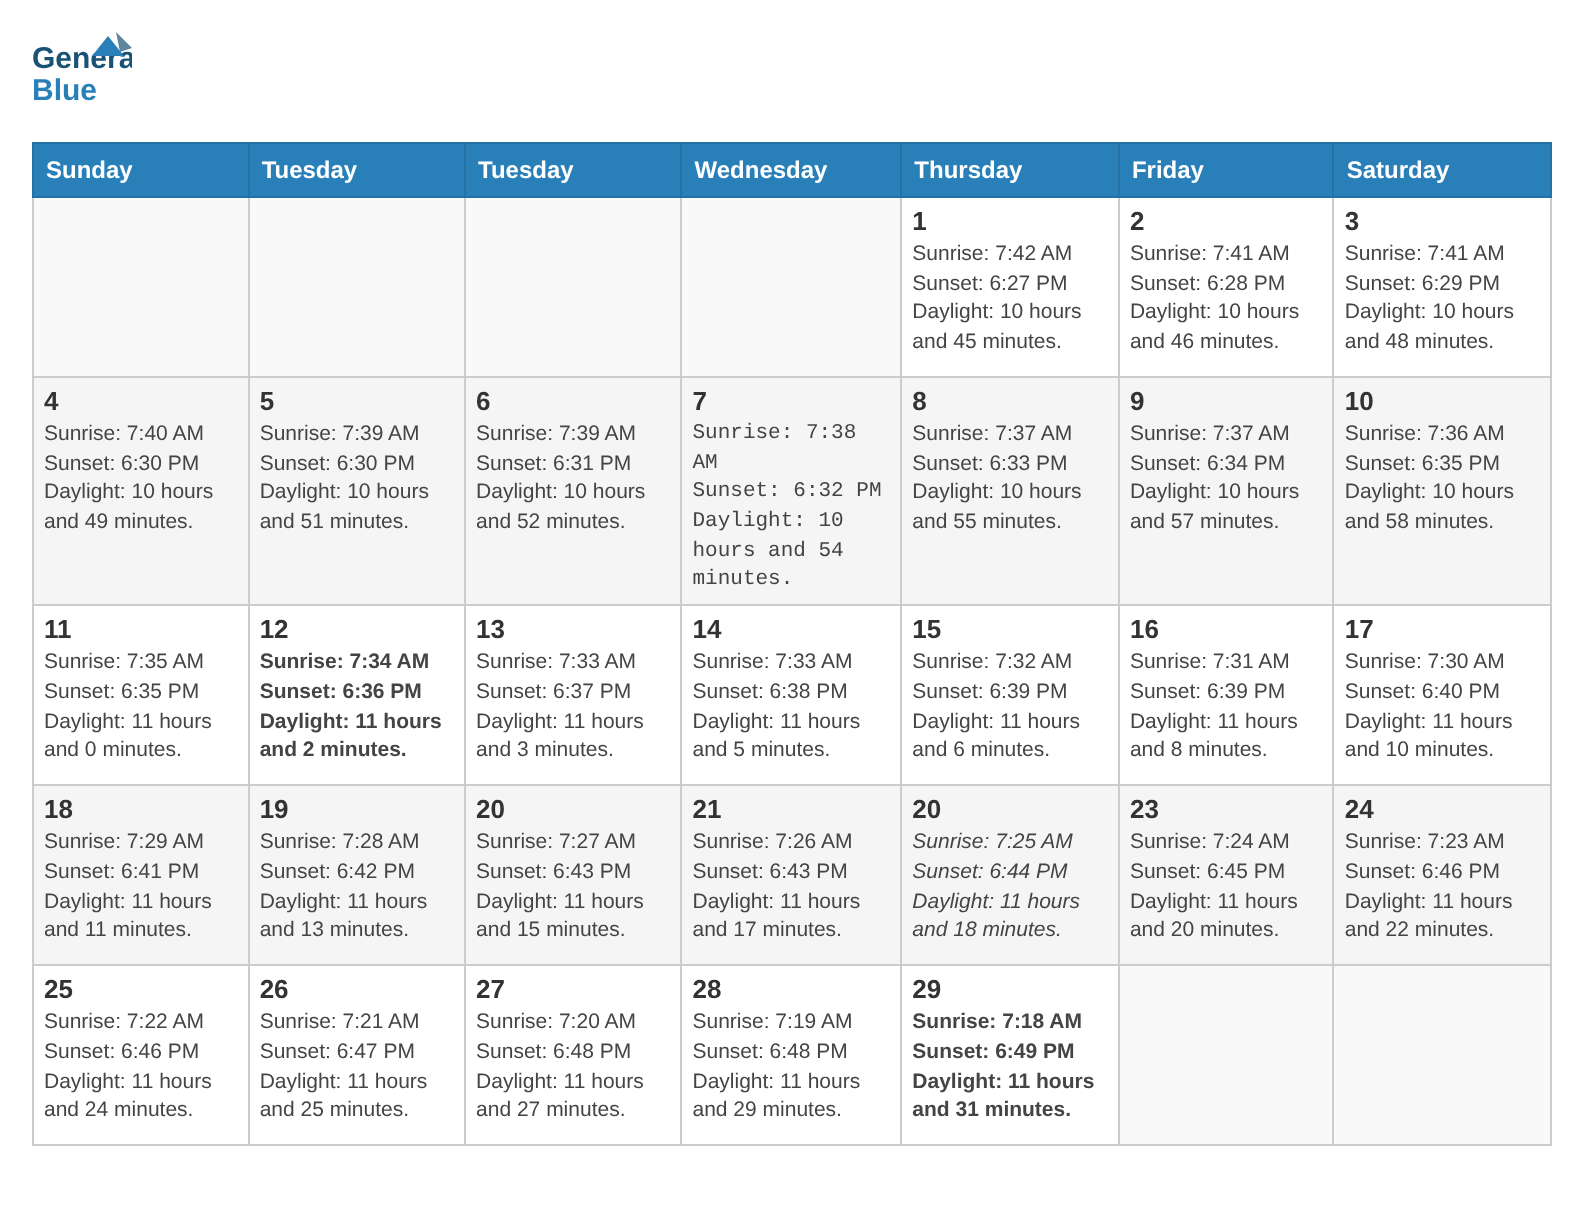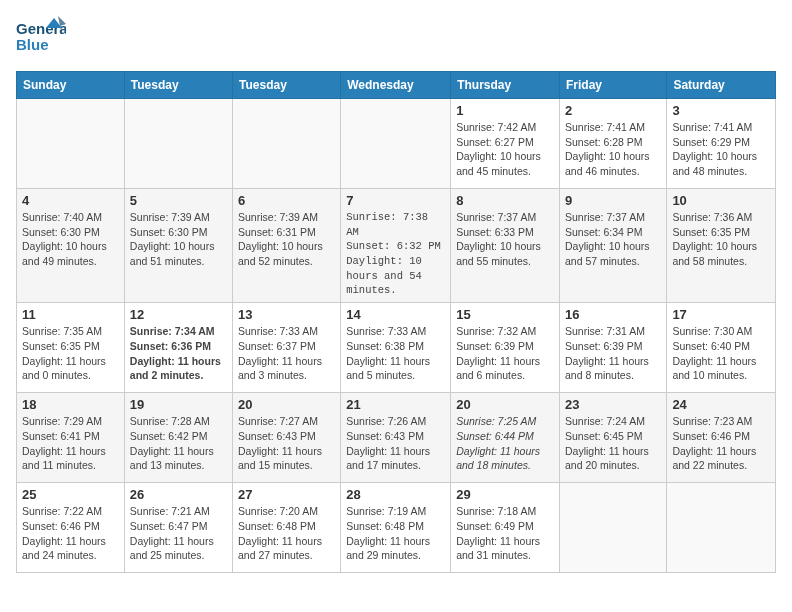--- a/index.html
+++ b/index.html
@@ -280,21 +280,21 @@
 Daylight: 11 hours and 27 minutes.</div>
         </td>
         <td>
           <div class="day-number">28</div>
           <div class="day-info" style="white-space: pre-line;">Sunrise: 7:19 AM
 Sunset: 6:48 PM
 Daylight: 11 hours and 29 minutes.</div>
         </td>
         <td>
           <div class="day-number">29</div>
-          <div class="day-info" style="white-space: pre-line;">Sunrise: 7:18 AM
+          <div class="day-info" style="white-space: pre-line; font-weight: bold;">Sunrise: 7:18 AM
 Sunset: 6:49 PM
 Daylight: 11 hours and 31 minutes.</div>
         </td>
         <td class="empty-cell"></td>
         <td class="empty-cell"></td>
       </tr>
     </tbody>
 </table>
 
 </body></html>

